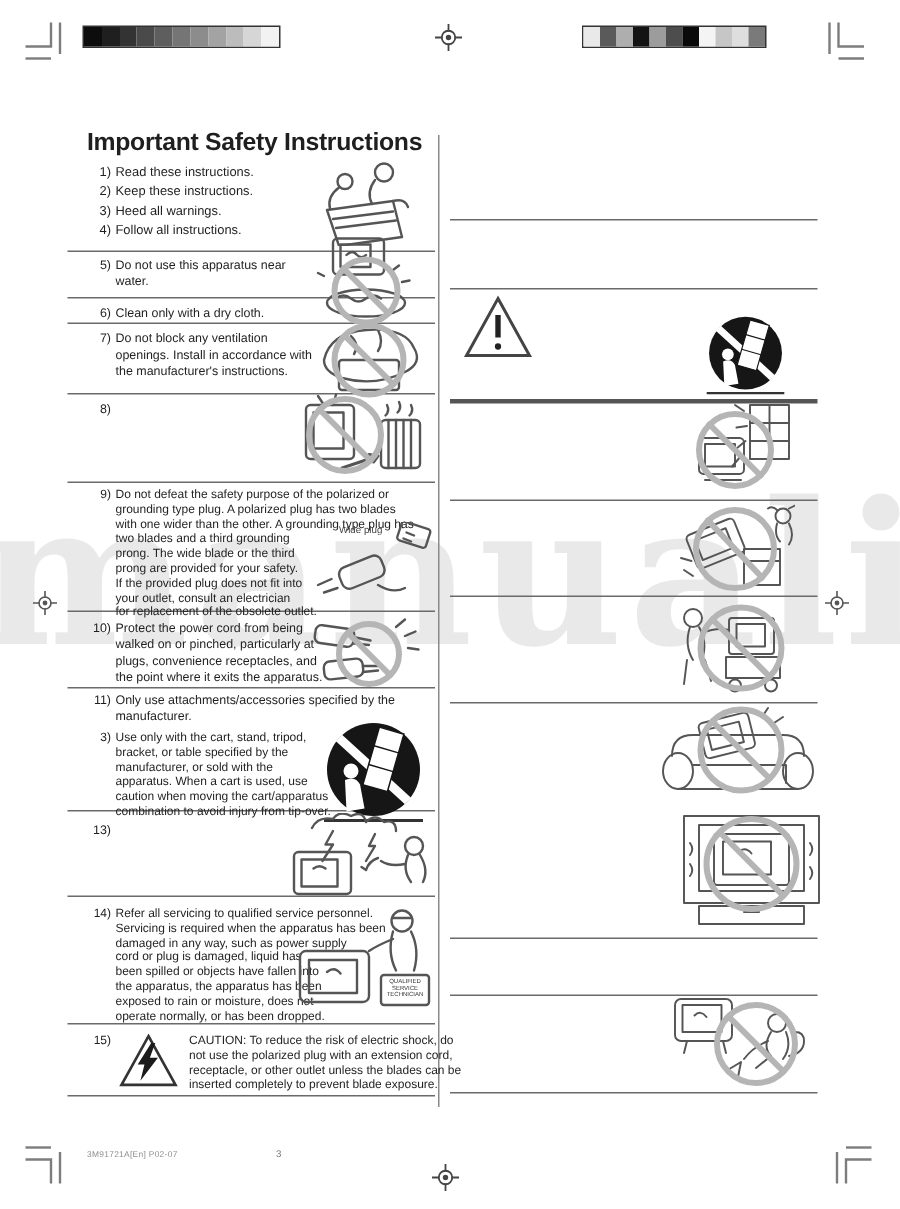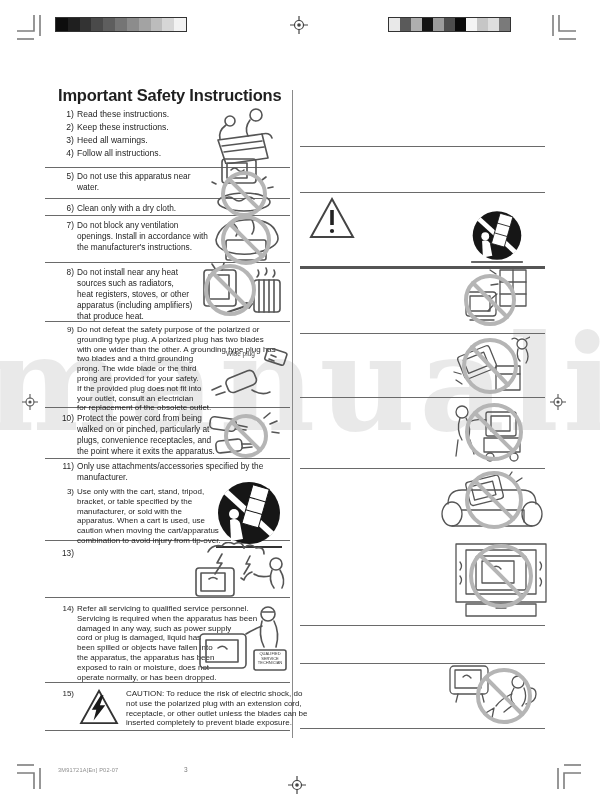--- a/index.html
+++ b/index.html
@@ -126,21 +126,20 @@
   <div class="litem fs-a" style="left:58px;top:203px">
       <span class="num">6)</span>
       <span class="txt"><span>Clean only with a dry cloth.</span></span>
     </div>
   <div class="litem fs-a" style="left:58px;top:220px">
       <span class="num">7)</span>
       <span class="txt"><span>Do not block any ventilation<br></span><b>openings. Install in accordance with<br></b><span>the manufacturer's instructions.</span></span>
     </div>
   <div class="litem fs-a" style="left:58px;top:267px">
       <span class="num">8)</span>
-      <span class="txt"><span>Do not install near any heat<br></span><b>sources such as radiators,<br></b><span>heat registers, stoves, or other<br>apparatus (including amplifiers)<br>that produce heat.</span></span>
     </div>
   <div class="litem fs-b" style="left:58px;top:325px">
       <span class="num">9)</span>
       <span class="txt"><span>Do not defeat the safety purpose of the polarized or<br></span><b>grounding type plug. A polarized plug has two blades<br></b><span>with one wider than the other. A grounding type plug has<br>two blades and a third grounding<br>prong. The wide blade or the third<br>prong are provided for your safety.<br>If the provided plug does not fit into<br>your outlet, consult an electrician<br>for replacement of the obsolete outlet.</span></span>
     </div>
   <div class="litem fs-a w2" style="left:54px;top:413px">
       <span class="num">10)</span>
       <span class="txt"><span>Protect the power cord from being<br>walked on or pinched, particularly at<br>plugs, convenience receptacles, and<br>the point where it exits the apparatus.</span></span>
     </div>
   <div class="litem fs-a w2" style="left:54px;top:461px">

